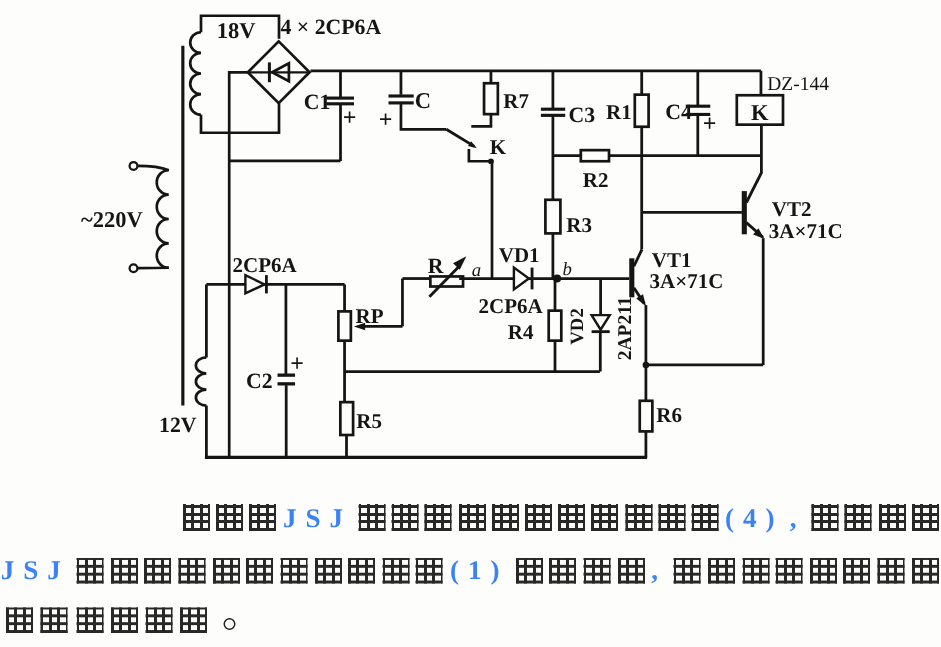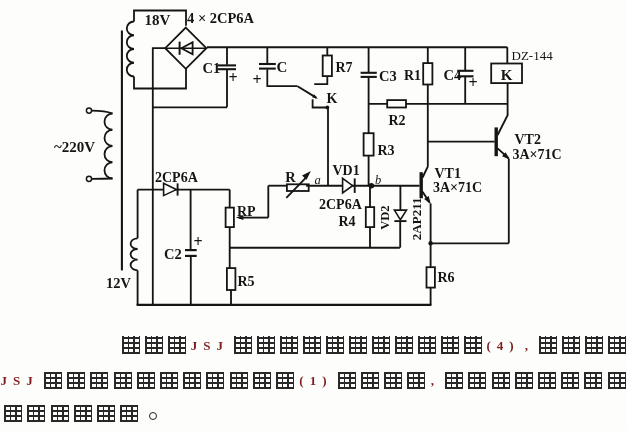--- a/index.html
+++ b/index.html
@@ -1,19 +1,19 @@
 <!DOCTYPE html>
 <html><head><meta charset="utf-8"><style>
 html,body{margin:0;padding:0;background:#fdfdfb;width:627px;height:431px;overflow:hidden}
 body{position:relative;font-family:"Liberation Serif",serif}
 .l{position:absolute;display:flex;justify-content:space-between;align-items:flex-end;height:19px}
 .g{display:inline-block;width:18px;height:17.4px;
 background:repeating-linear-gradient(0deg,#282828 0 1.9px,rgba(0,0,0,0) 1.9px 5.16px),
 repeating-linear-gradient(90deg,#282828 0 1.8px,rgba(0,0,0,0) 1.8px 5.63px);}
-.lt{font-size:13px;color:#7f1d1d;font-weight:bold;line-height:17px;letter-spacing:6px}
+.lt{font-size:18px;color:#3b82f6;font-weight:bold;line-height:17px;letter-spacing:6px}
 .cir{display:inline-block;width:6.5px;height:6.5px;border:1.6px solid #222;border-radius:50%;margin:0 0 2px 5px}
 #l3{justify-content:flex-start;gap:5.3px}
 </style></head><body>
 <svg width="627" height="330" viewBox="0 0 627 330" font-family="&quot;Liberation Serif&quot;, serif" fill="#151515">
     <line x1="207" y1="47.2" x2="507.3" y2="47.2" stroke="#151515" stroke-width="1.85" stroke-linecap="butt"></line>
     <path d="M185.8,27.6 L206.4,48.2 L185.8,68.80000000000001 L165.20000000000002,48.2 Z" stroke="#151515" stroke-width="1.8" fill="none"></path>
     <line x1="165.20000000000002" y1="48.2" x2="206.4" y2="48.2" stroke="#151515" stroke-width="1.5" stroke-linecap="butt"></line>
     <line x1="179.6" y1="41.6" x2="179.6" y2="54.800000000000004" stroke="#151515" stroke-width="2.0" stroke-linecap="butt"></line>
     <polygon points="192.6,42.2 192.6,54.2 181.4,48.2" fill="none" stroke="#151515" stroke-width="1.8"></polygon>
     <path d="M134,21.5 V10.5 H186 V25.8" stroke="#151515" stroke-width="1.8" fill="none"></path>

